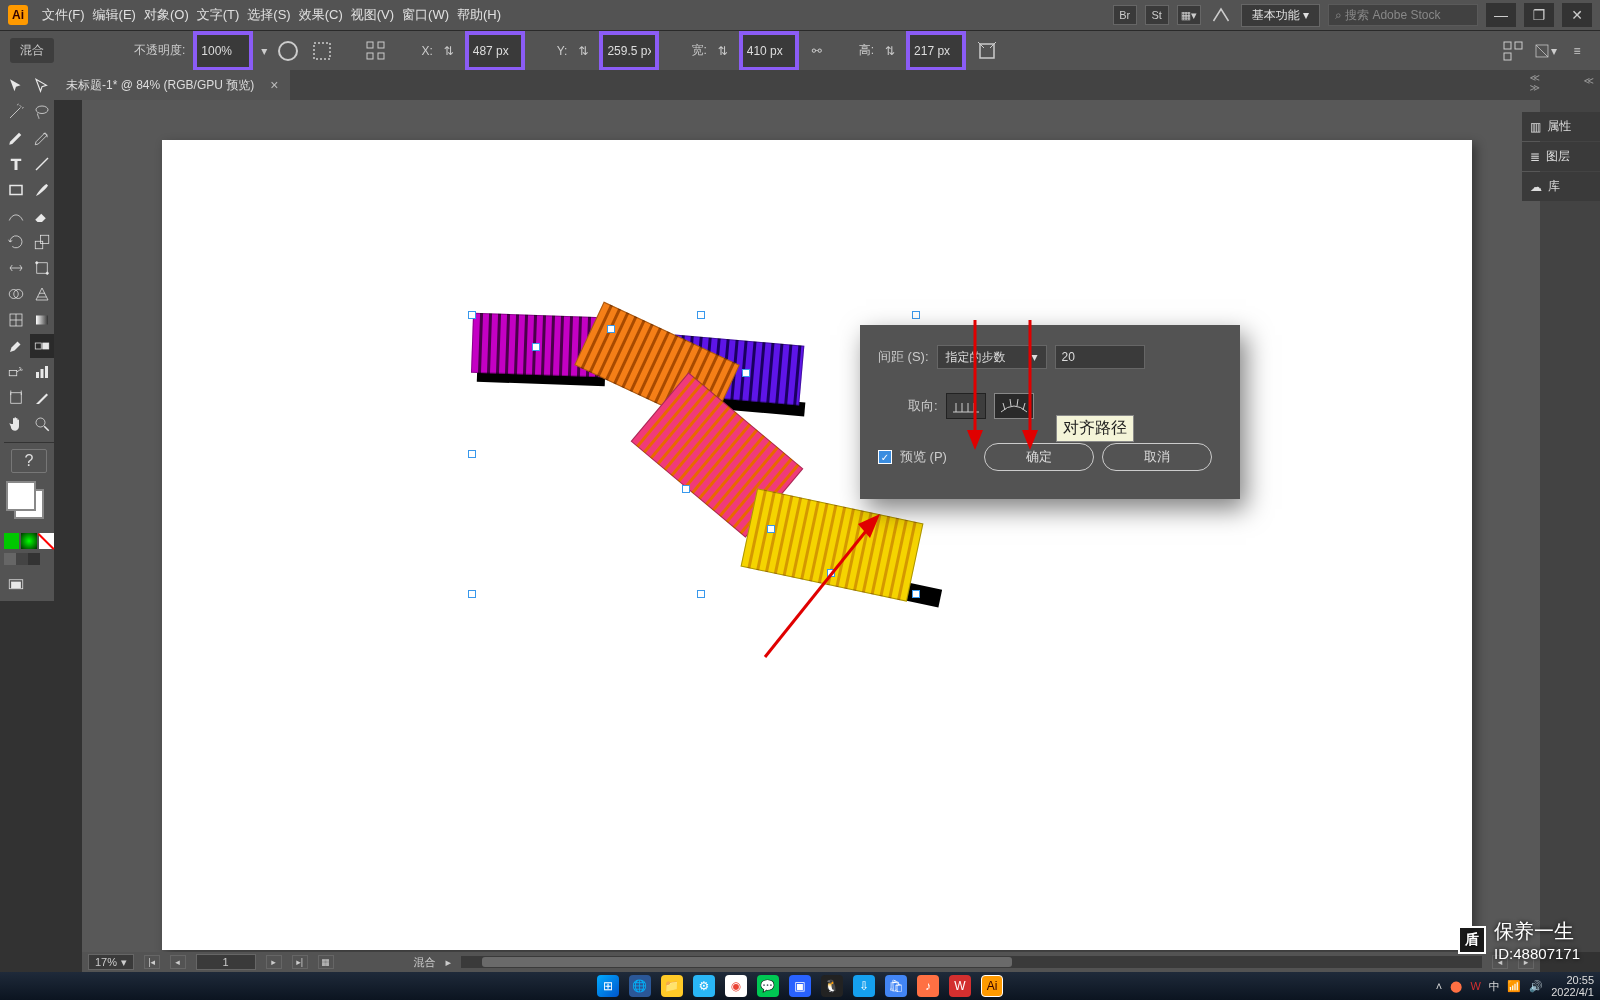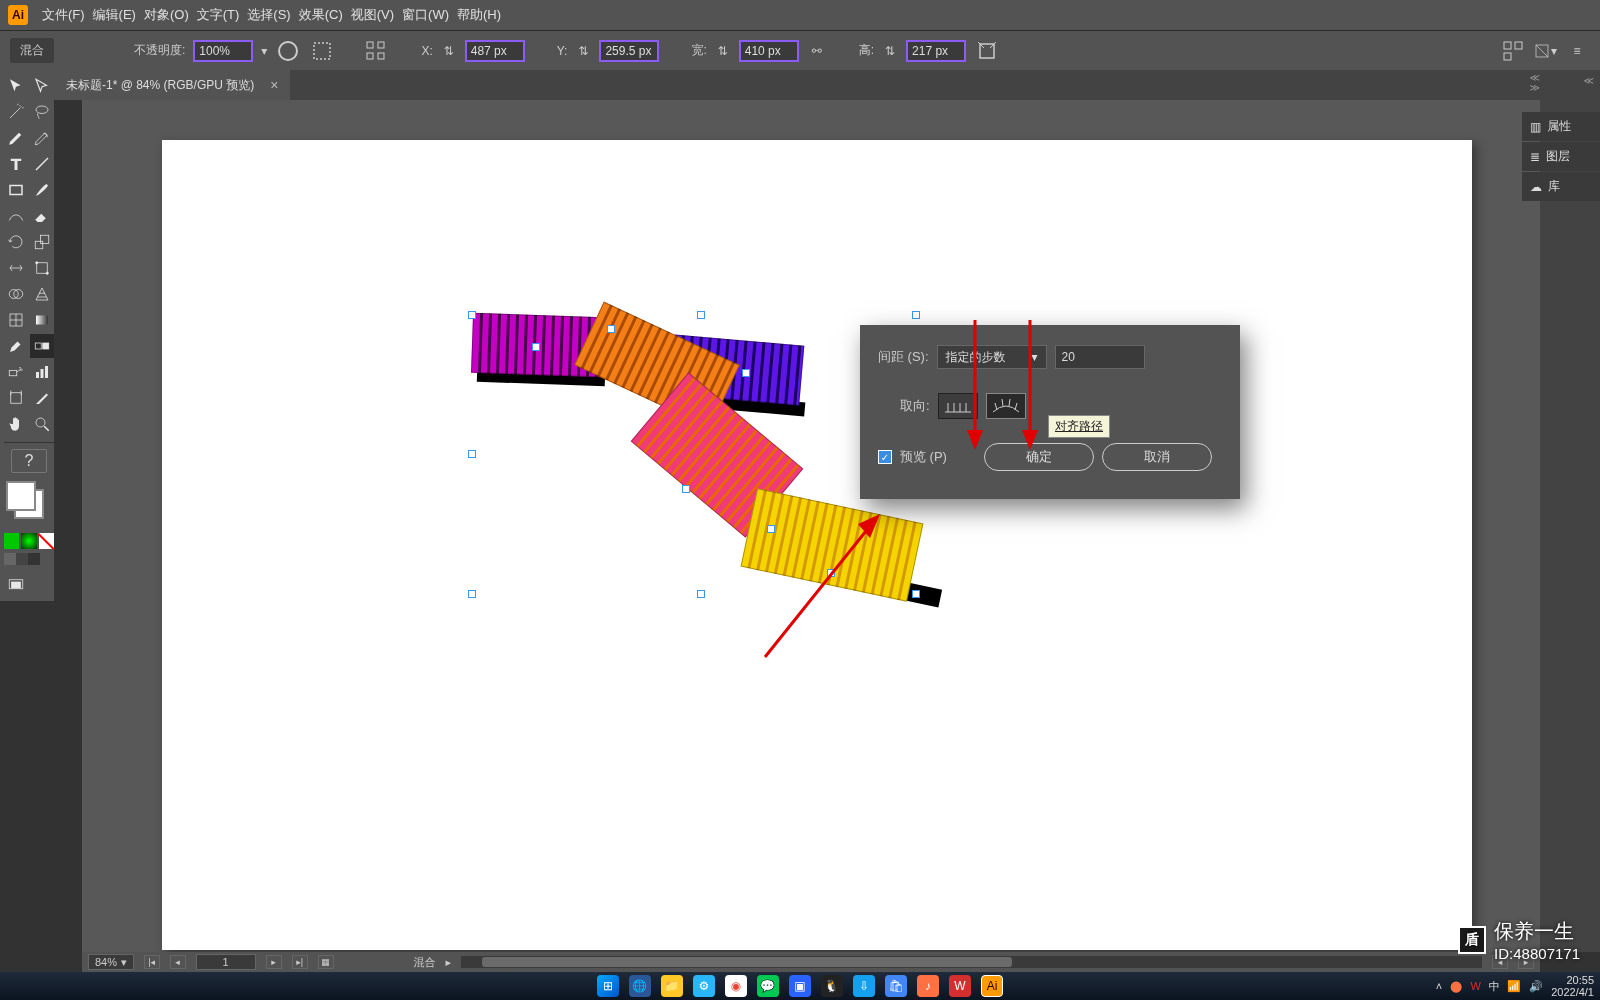--- a/index.html
+++ b/index.html
@@ -11,21 +11,21 @@
   .menu-item { margin: 0 4px; cursor: pointer; }
   .menubar-right { margin-left: auto; display: flex; align-items: center; gap: 8px; }
   .menubar-icon { width: 24px; height: 20px; background: #3a3a3a; border: 1px solid #666; display:flex;align-items:center;justify-content:center;font-size:11px;color:#ccc;}
   .workspace-sel { background: #3a3a3a; padding: 2px 10px; font-size: 12px; border:1px solid #666;}
   .search-box { background: #414141; width: 150px; height: 22px; border:1px solid #5a5a5a; display:flex;align-items:center;padding:0 6px;color:#888;font-size:12px;}
   .win-btn { width: 30px; height: 24px; background:#333; color:#ccc; display:flex;align-items:center;justify-content:center;font-size:14px;}
 
   
   .optbar { height: 40px; background: #535353; display:flex; align-items:center; padding: 0 10px; color:#ccc; font-size:12px; gap:8px; border-top:1px solid #2a2a2a;}
   .opt-tag { background:#3e3e3e; padding:4px 10px; border-radius:3px;}
-  .opt-input { background:#3a3a3a; border:2px solid #8b5cf6; color:#ddd; width:60px; height:22px; padding:0 4px; font-size:12px;}
+  .opt-input { background:#3a3a3a; border:4px solid #8b5cf6; color:#ddd; width:60px; height:40px; padding:0 4px; font-size:12px;}
   .opt-label {margin-left:24px;}
   .opt-icon { width:26px;height:26px;display:flex;align-items:center;justify-content:center;border:1px solid transparent;}
   .opt-icon svg{stroke:#ccc;fill:none;}
   .opt-right{margin-left:auto;display:flex;gap:6px;}
 
   
   .toolbar { position: absolute; left: 0; top: 70px; width: 54px; background: #535353; padding: 4px; display: grid; grid-template-columns: 1fr 1fr; gap: 2px; }
   .tool { width: 24px; height: 24px; display:flex;align-items:center;justify-content:center;color:#ddd; position:relative;}
   .tool svg{width:18px;height:18px;}
   .swatches { width:48px; margin-top:4px; }
@@ -66,21 +66,21 @@
 
   
   .dialog { position:absolute; left:860px; top:325px; width:380px; background:#535353; box-shadow:6px 10px 24px rgba(0,0,0,.5);}
   .dlg-title{background:#747474;color:#111;font-size:13px;padding:4px 10px;}
   .dlg-body{padding:20px 28px 28px 18px;color:#ccc;font-size:13px;}
   .dlg-row{display:flex;align-items:center;margin-bottom:24px;gap:8px;}
   .dlg-select{background:#3d3d3d;border:1px solid #666;height:24px;width:110px;display:flex;align-items:center;justify-content:space-between;padding:0 8px;font-size:12px;color:#ddd;}
   .dlg-input{background:#3a3a3a;border:1px solid #666;height:24px;width:90px;color:#ddd;padding:0 6px;font-size:12px;}
   .orient-btn{width:40px;height:26px;background:#3d3d3d;border:1px solid #222;display:flex;align-items:center;justify-content:center;}
   .orient-btn.sel{background:#2a2a2a;border:1px solid #888;}
-  .tooltip{position:absolute;background:#f4f4d8;border:1px solid #888;color:#222;font-size:12px;padding:2px 6px;text-decoration:underline;}
+  .tooltip{position:absolute;background:#f4f4d8;border:1px solid #888;color:#222;font-size:16px;padding:2px 6px;}
   .dlg-btns{display:flex;gap:8px;align-items:center;}
   .chk{width:14px;height:14px;background:#3a8de0;border:1px solid #fff;display:inline-flex;align-items:center;justify-content:center;color:#fff;font-size:10px;}
   .btn{border:1.5px solid #ccc;border-radius:14px;width:110px;height:28px;display:flex;align-items:center;justify-content:center;color:#ddd;font-size:13px;cursor:pointer;}
 
   
   .status{position:absolute;left:82px;right:60px;bottom:28px;height:20px;background:#535353;color:#ccc;font-size:11px;display:flex;align-items:center;gap:10px;padding:0 6px;}
   .status-sel{background:#3a3a3a;border:1px solid #666;padding:0 6px;height:16px;display:flex;align-items:center;gap:4px;}
   .nav-btn{width:16px;height:14px;border:1px solid #666;display:flex;align-items:center;justify-content:center;font-size:9px;}
   .hscroll{flex:1;height:12px;background:#3a3a3a;position:relative;}
   .hscroll-thumb{position:absolute;left:2%;width:52%;top:1px;height:10px;background:#6a6a6a;border-radius:3px;}
@@ -106,20 +106,38 @@
   <div class="ai-logo">Ai</div>
   <span class="menu-item">文件(F)</span>
   <span class="menu-item">编辑(E)</span>
   <span class="menu-item">对象(O)</span>
   <span class="menu-item">文字(T)</span>
   <span class="menu-item">选择(S)</span>
   <span class="menu-item">效果(C)</span>
   <span class="menu-item">视图(V)</span>
   <span class="menu-item">窗口(W)</span>
   <span class="menu-item">帮助(H)</span>
+  <div class="menubar-right">
+    <div class="menubar-icon">Br</div>
+    <div class="menubar-icon">St</div>
+    <div class="menubar-icon">▦▾</div>
+    <div class="menubar-icon" style="border:none;background:none">
+      <svg viewBox="0 0 24 24" width="18" height="18">
+          <path d="M2 20 L12 4 L22 20" stroke="#ccc" fill="none" stroke-width="2"></path>
+        </svg>
+    </div>
+    <div class="workspace-sel"><span>基本功能</span> ▾</div>
+    <div class="search-box">
+      <span>⌕</span>&nbsp;
+      <span textcontent="搜索 Adobe Stock">搜索 Adobe Stock</span>
+    </div>
+    <div class="win-btn">—</div>
+    <div class="win-btn">❐</div>
+    <div class="win-btn">✕</div>
+  </div>
 </div>
 
 <div class="optbar">
   <span class="opt-tag">混合</span>
   <span style="width:40px"></span>
   <span class="opt-label">不透明度:</span>
   <input class="opt-input" value="100%" style="">
   <span>▾</span>
   <div class="opt-icon">
       <svg viewBox="0 0 24 24">
@@ -425,21 +443,21 @@
 <div class="dialog">
   <div class="dlg-body">
     <div class="dlg-row">
       <span>间距 (S):</span>
       <div class="dlg-select">
         <span>指定的步数</span>
           <span>▾</span>
       </div>
       <input class="dlg-input" value="20" style="">
     </div>
-    <div class="dlg-row" style="position:relative;margin-left:22px">
+    <div class="dlg-row" style="position:relative;margin-left:30px">
       <span>取向:</span>
       <div class="orient-btn">
         <svg width="30" height="16" viewBox="0 0 30 16">
             <line x1="2" y1="14" x2="28" y2="14" stroke="#ccc"></line>
             <line x1="5" y1="14" x2="5" y2="5" stroke="#ccc"></line>
             <line x1="11" y1="14" x2="11" y2="5" stroke="#ccc"></line>
             <line x1="17" y1="14" x2="17" y2="5" stroke="#ccc"></line>
             <line x1="23" y1="14" x2="23" y2="5" stroke="#ccc"></line>
           </svg>
       </div>
@@ -472,21 +490,21 @@
   <line x1="15" y1="0" x2="15" y2="110"></line>
     <polygon points="15,130 7,110 23,110"></polygon>
 </svg>
 <svg class="arrow" style="left:760px;top:512px" width="130" height="150">
   <line x1="5" y1="145" x2="110" y2="14"></line>
     <polygon points="120,2 98,12 110,26"></polygon>
 </svg>
 
 <div class="status">
   <div class="status-sel">
-      <span>84%</span> 
+      <span>17%</span> 
       <span>▾</span>
     </div>
   <div class="nav-btn">|◂</div>
   <div class="nav-btn">◂</div>
   <div class="status-sel" style="width:60px;justify-content:center">1</div>
   <div class="nav-btn">▸</div>
   <div class="nav-btn">▸|</div>
   <div class="nav-btn">▦</div>
   <span style="width:60px"></span>
   <span>混合</span>

